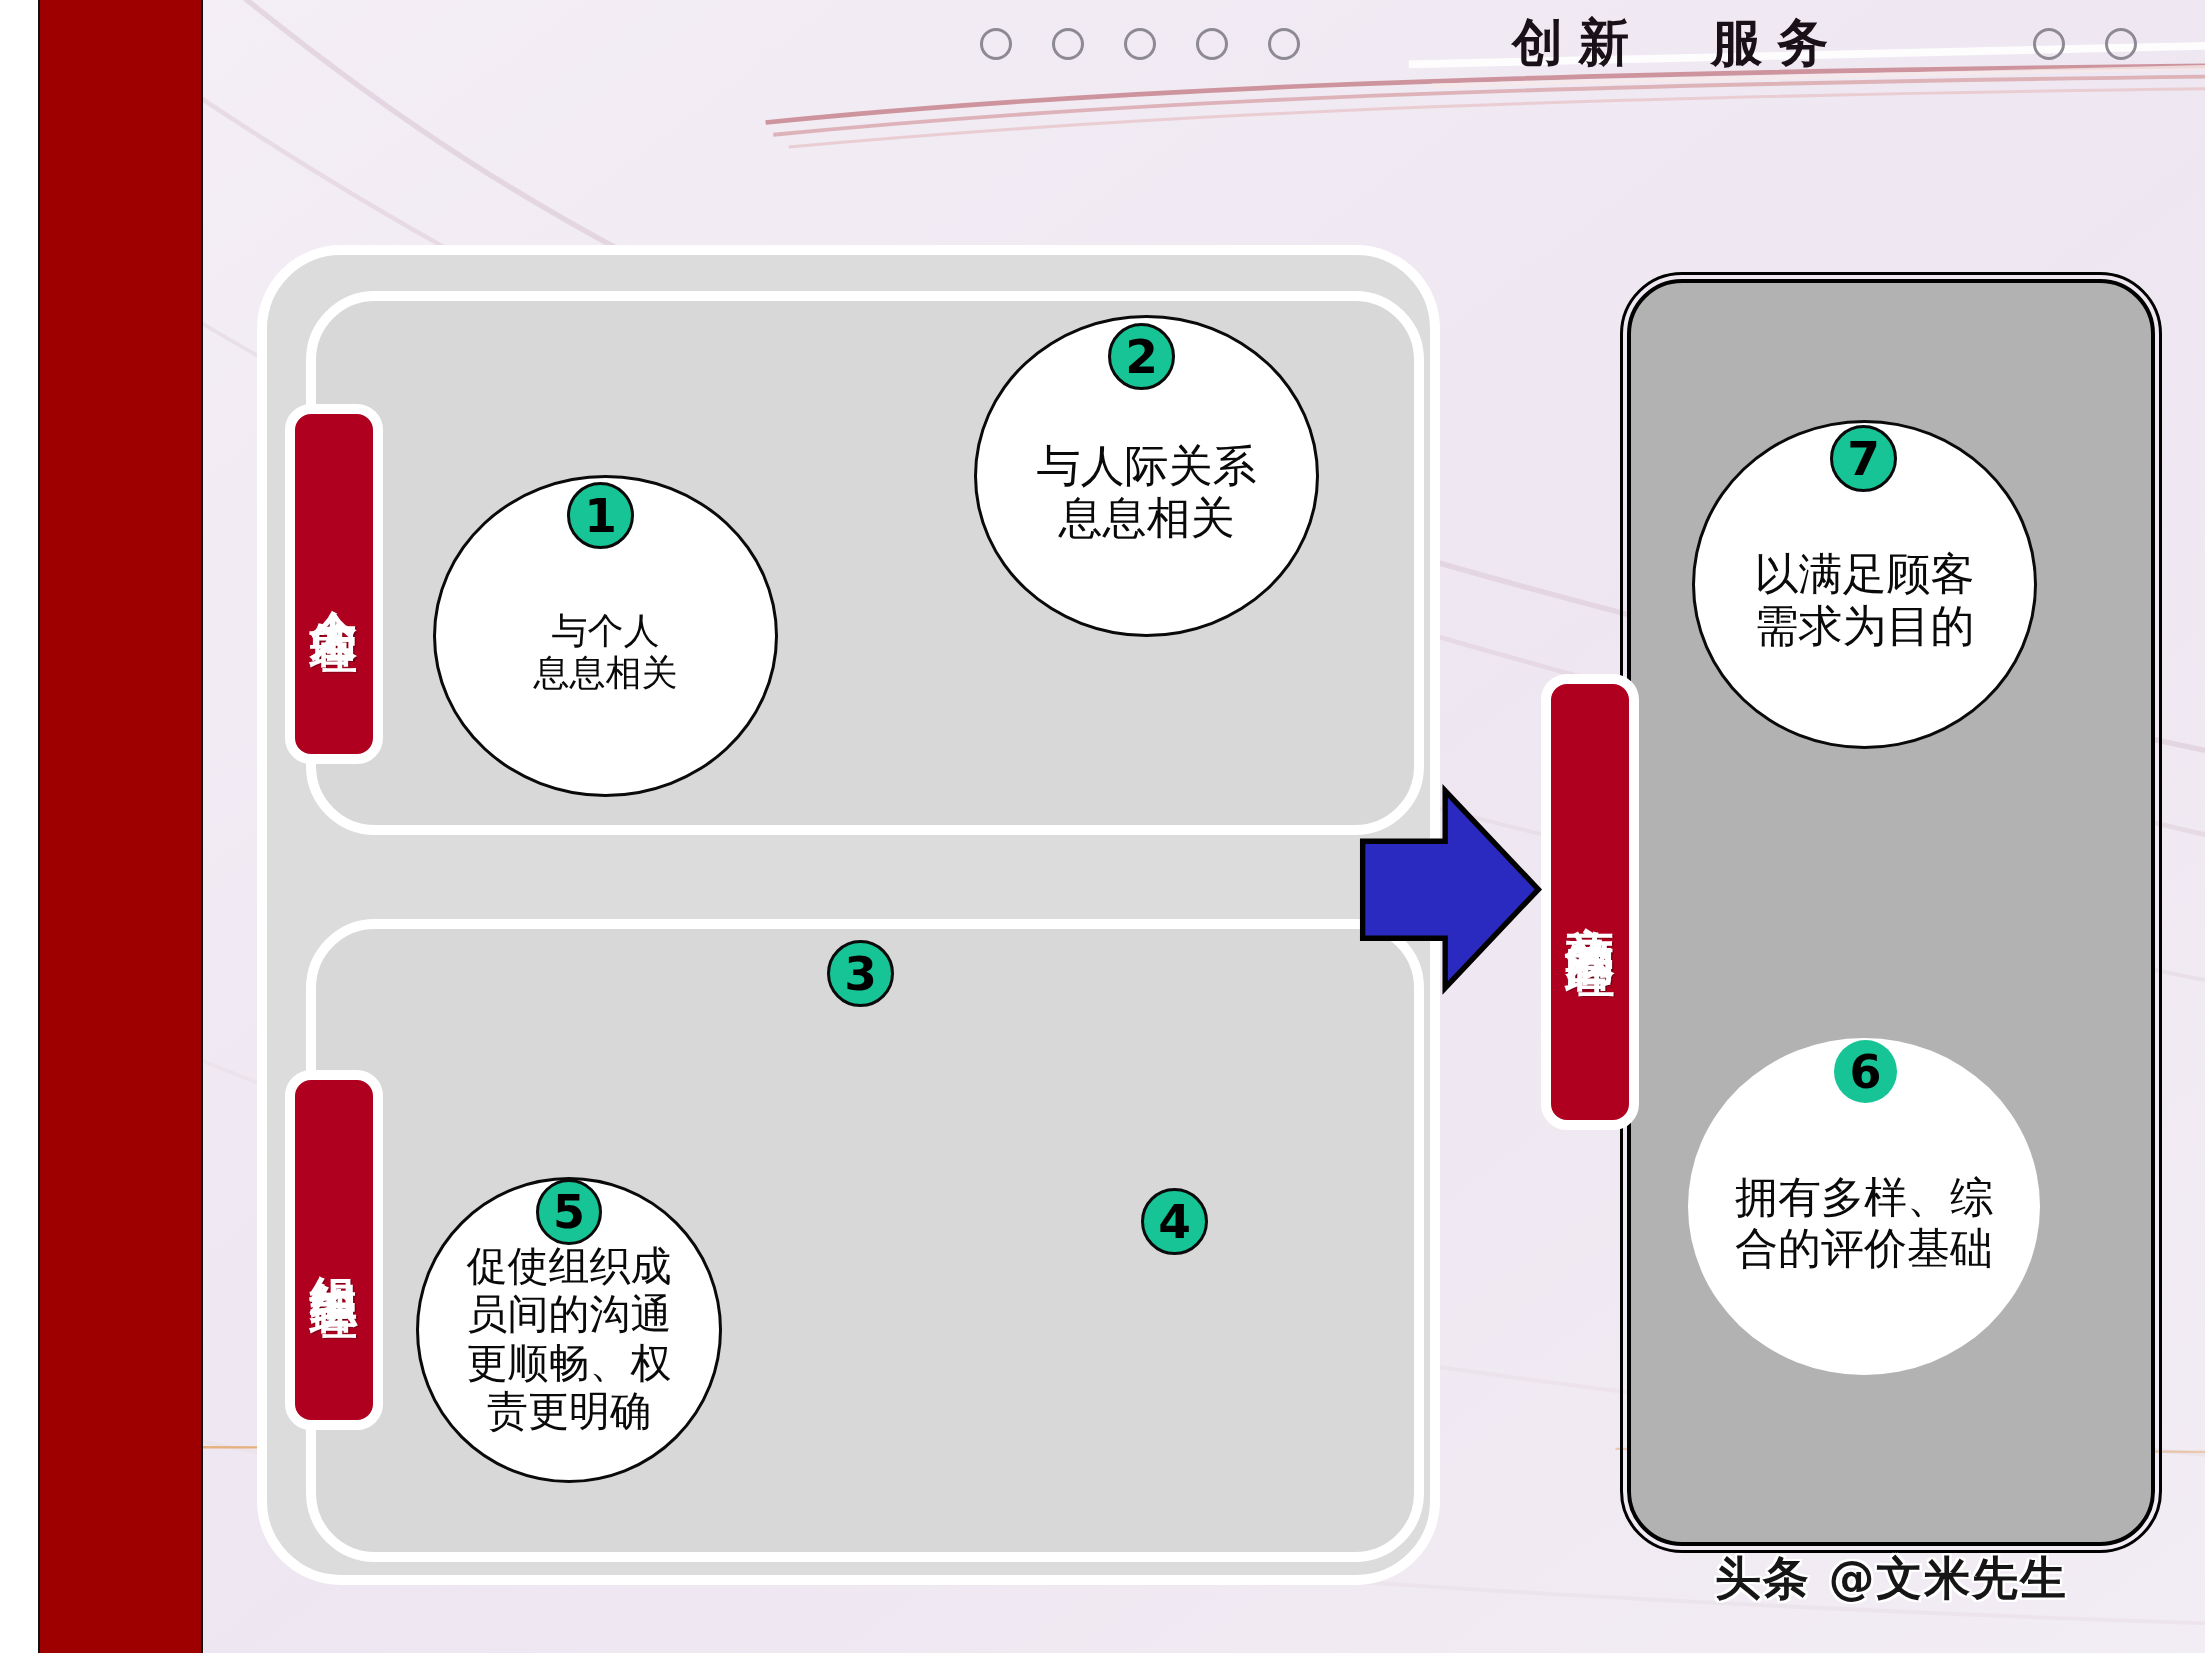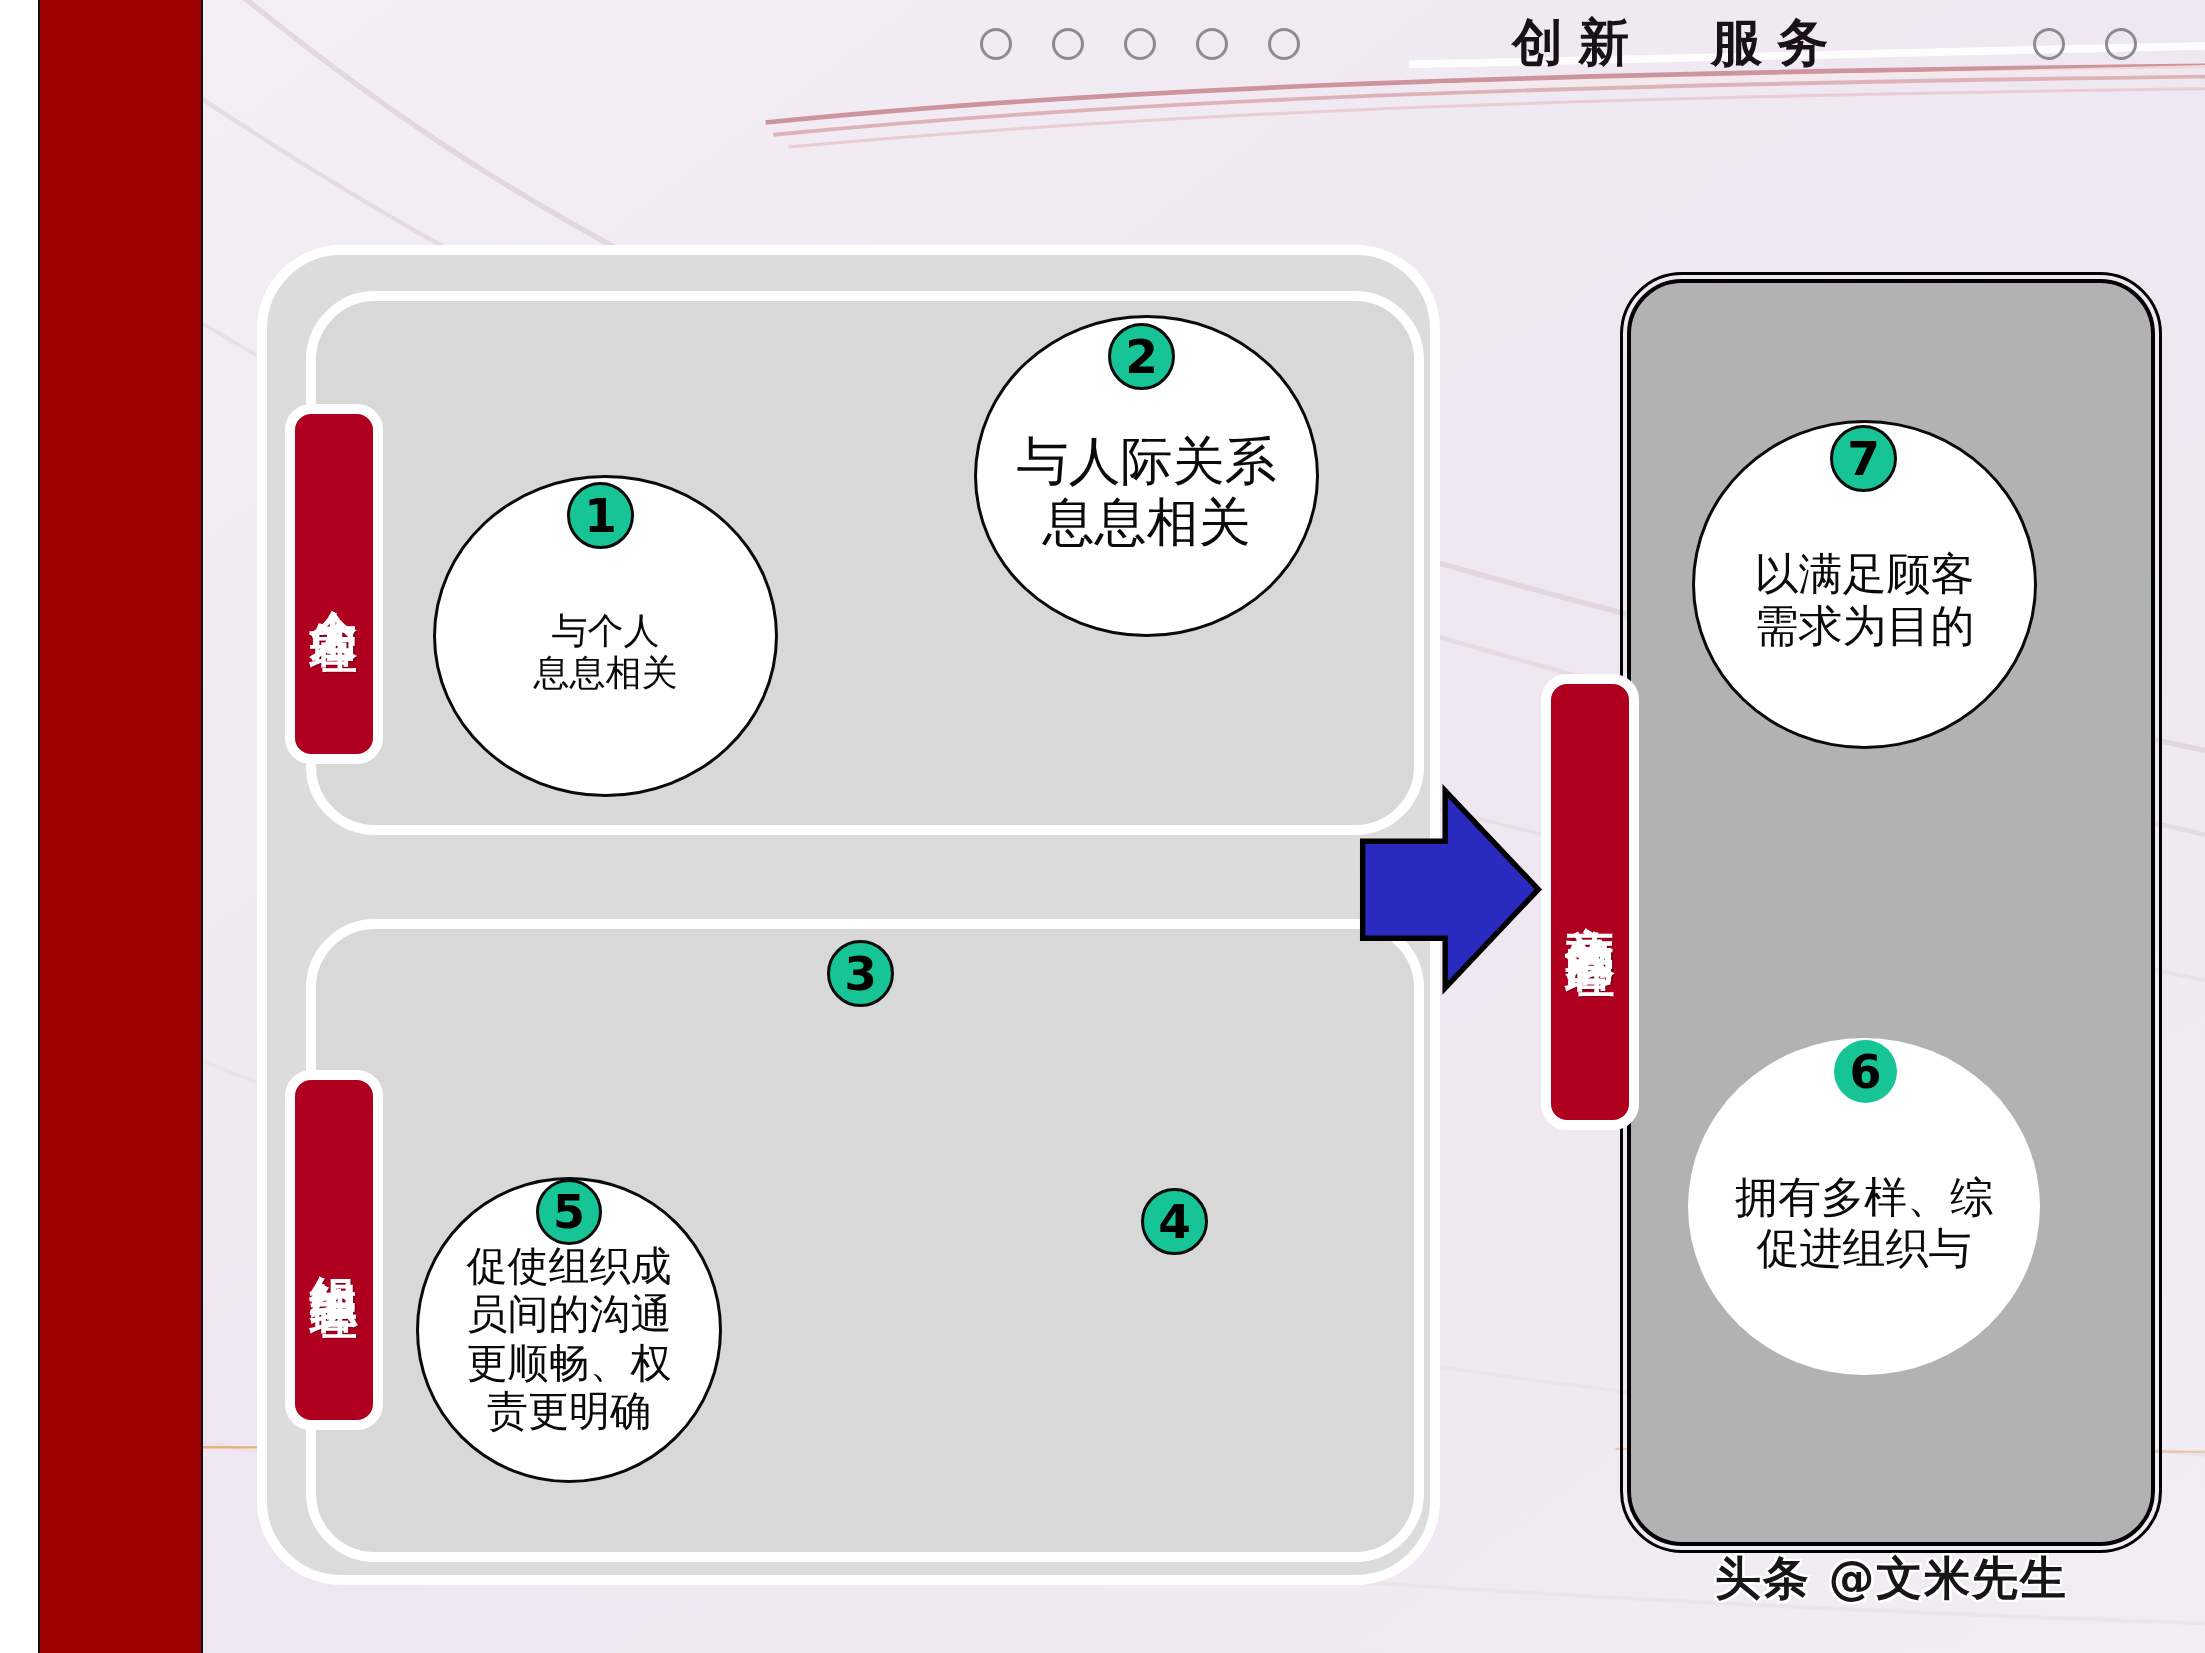--- a/index.html
+++ b/index.html
@@ -142,21 +142,21 @@
   </svg>
 
   <div class="bubble" style="left:433px;top:475px;width:345px;height:322px;font-size:36px;">
     <div class="btxt" style="margin-top:32px;">与个人
 息息相关</div>
   </div>
   <div class="badge" style="left:567px;top:482px;width:67px;height:67px;font-size:47px;">
     <span>1</span>
   </div>
 
-  <div class="bubble" style="left:974px;top:315px;width:345px;height:322px;font-size:52px;">
+  <div class="bubble" style="left:974px;top:315px;width:345px;height:322px;font-size:44px;">
     <div class="btxt" style="margin-top:32px;">与人际关系
 息息相关</div>
   </div>
   <div class="badge" style="left:1108px;top:323px;width:67px;height:67px;font-size:47px;">
     <span>2</span>
   </div>
 
   <div class="badge" style="left:827px;top:940px;width:67px;height:67px;font-size:47px;">
     <span>3</span>
   </div>
@@ -178,21 +178,21 @@
   <div class="bubble" style="left:1692px;top:420px;width:345px;height:329px;font-size:44px;">
     <div class="btxt" style="margin-top:31px;">以满足顾客
 需求为目的</div>
   </div>
   <div class="badge" style="left:1830px;top:425px;width:67px;height:67px;font-size:47px;">
     <span>7</span>
   </div>
 
   <div class="bubble noborder" style="left:1688px;top:1038px;width:352px;height:337px;font-size:43px;">
     <div class="btxt" style="margin-top:32px;">拥有多样、综
-促进组织与</div>
+合的评价基础</div>
   </div>
   <div class="badge noborder" style="left:1834px;top:1040px;width:63px;height:63px;font-size:46px;">
     <span>6</span>
   </div>
 
   <div class="watermark" style="left:1715px;top:1548px;font-size:46px;">头条 @文米先生</div>
 
 </div>
 
 

